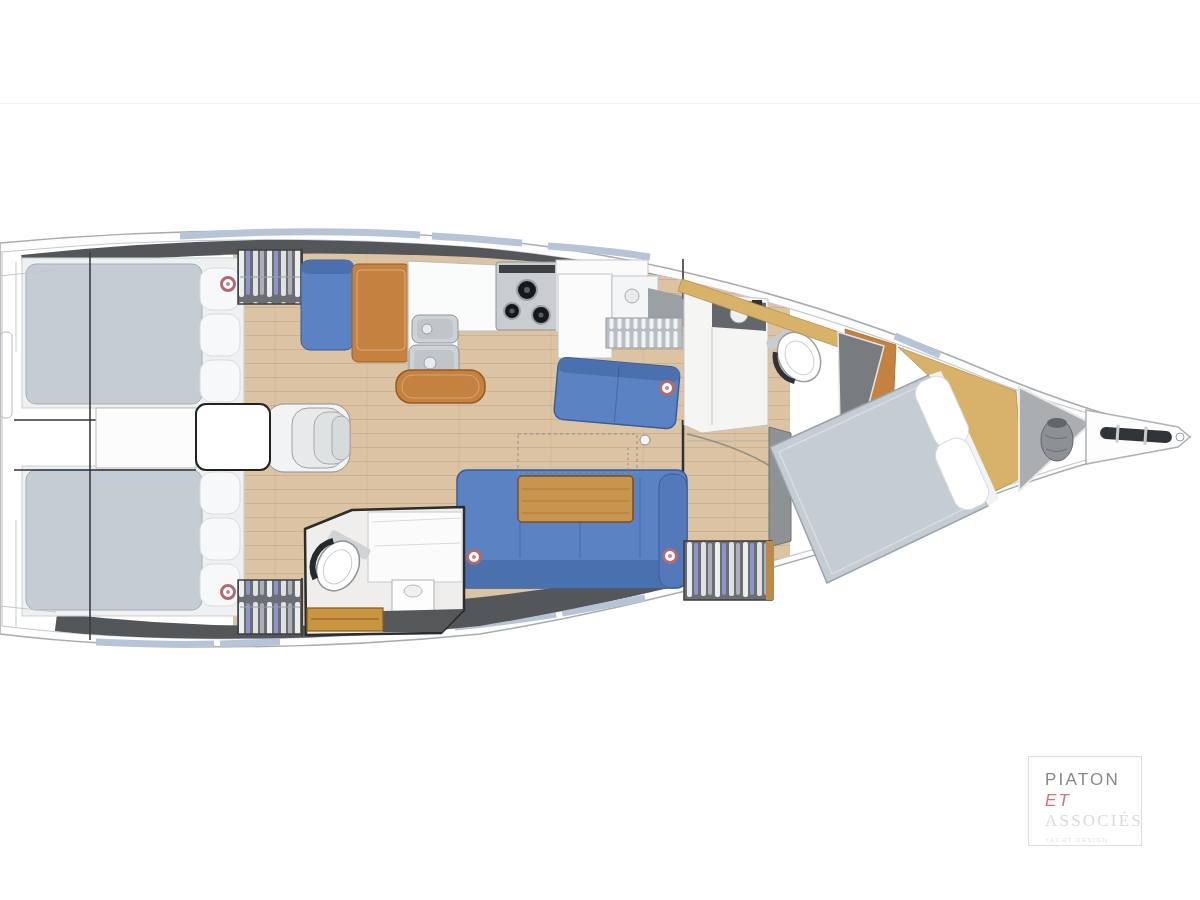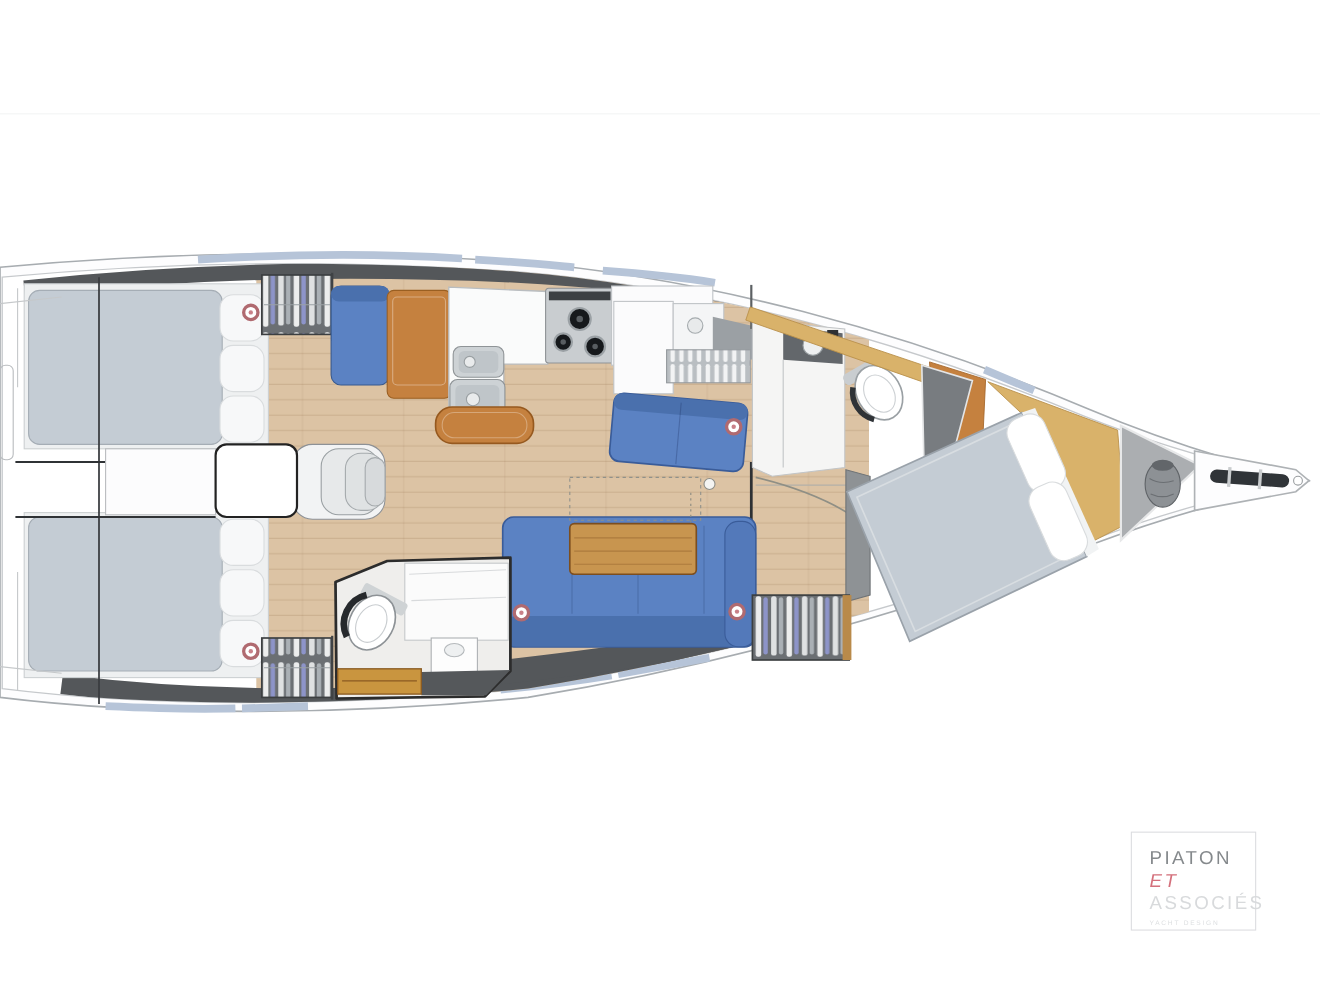--- a/index.html
+++ b/index.html
@@ -19,21 +19,21 @@
   .uph{fill:var(--upholstery-blue,#5b82c3);}
   .uphdark{fill:var(--upholstery-dark,#4a70ad);}
   .matt{fill:var(--mattress-gray,#c4ccd4);}
   .steel{fill:var(--stainless,#c9cdd0);}
 
   .logo-box{position:absolute;left:1028px;top:756px;width:114px;height:90px;box-sizing:border-box;
             border:1px solid var(--logo-border,#dcdde0);padding:13px 0 0 16px;background:#ffffff;}
   .logo-line{font-size:17px;letter-spacing:2.2px;line-height:1.22;font-weight:400;}
   .l1{color:var(--logo-text,#85898c);}
   .l2{color:var(--logo-accent,#d4707c);font-style:italic;}
-  .l3{color:var(--logo-muted,#d8dadc);}
+  .l3{color:var(--logo-muted,#d8dadc);font-family:Liberation Serif, serif;}
   .logo-tagline{font-size:6px;letter-spacing:1.6px;color:var(--logo-tagline,#dddfe1);margin-top:5px;}
 </style>
 </head>
 <body>
 
 <div class="stage">
   <div class="top-divider"></div>
 
   <svg class="plan-svg" width="1200" height="900" viewBox="0 0 1200 900">
     <defs>

